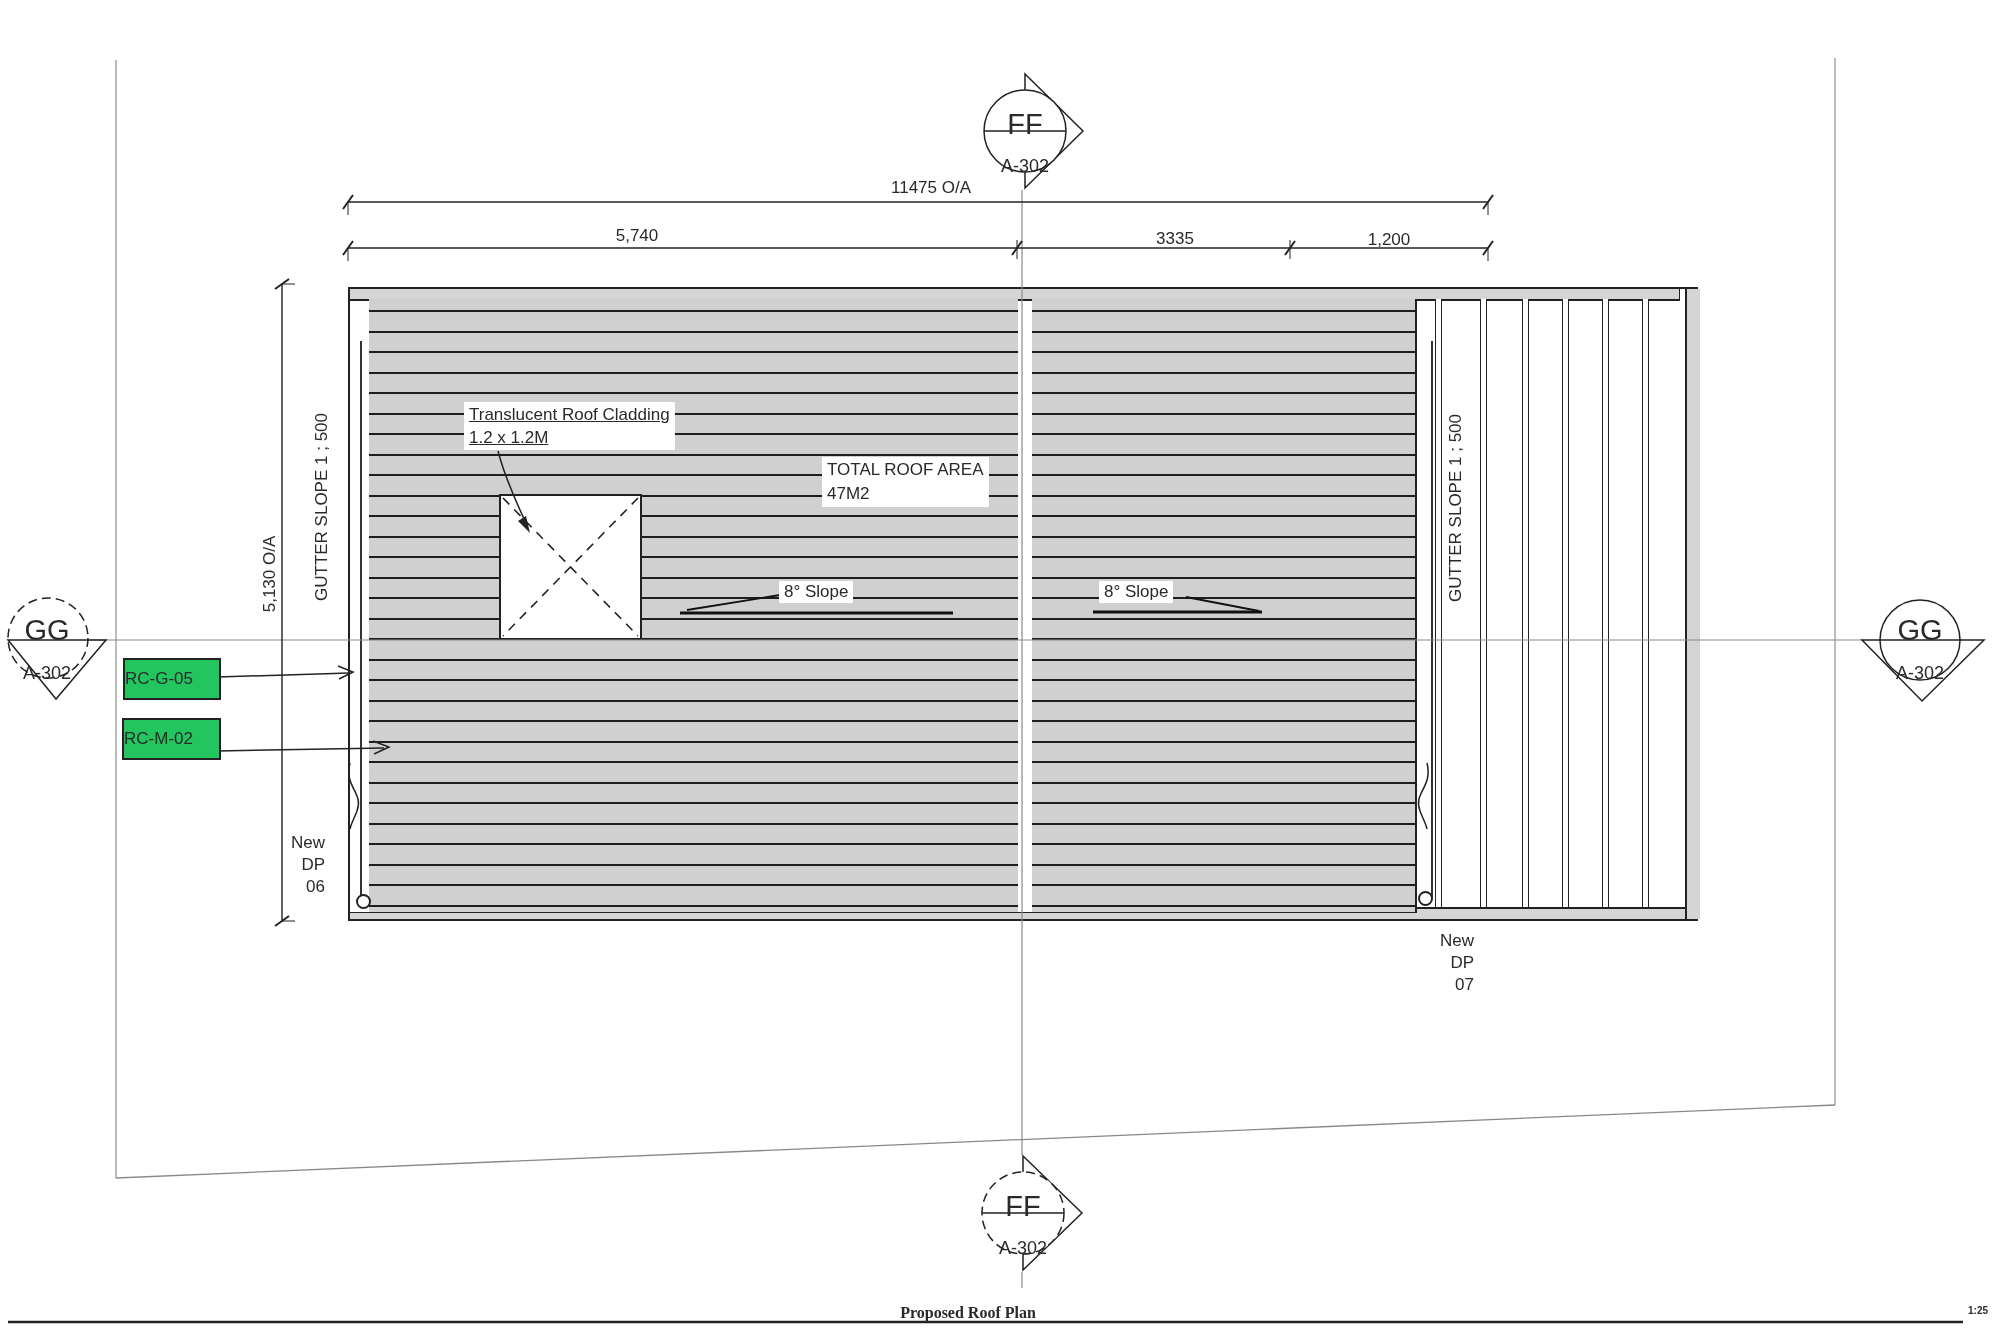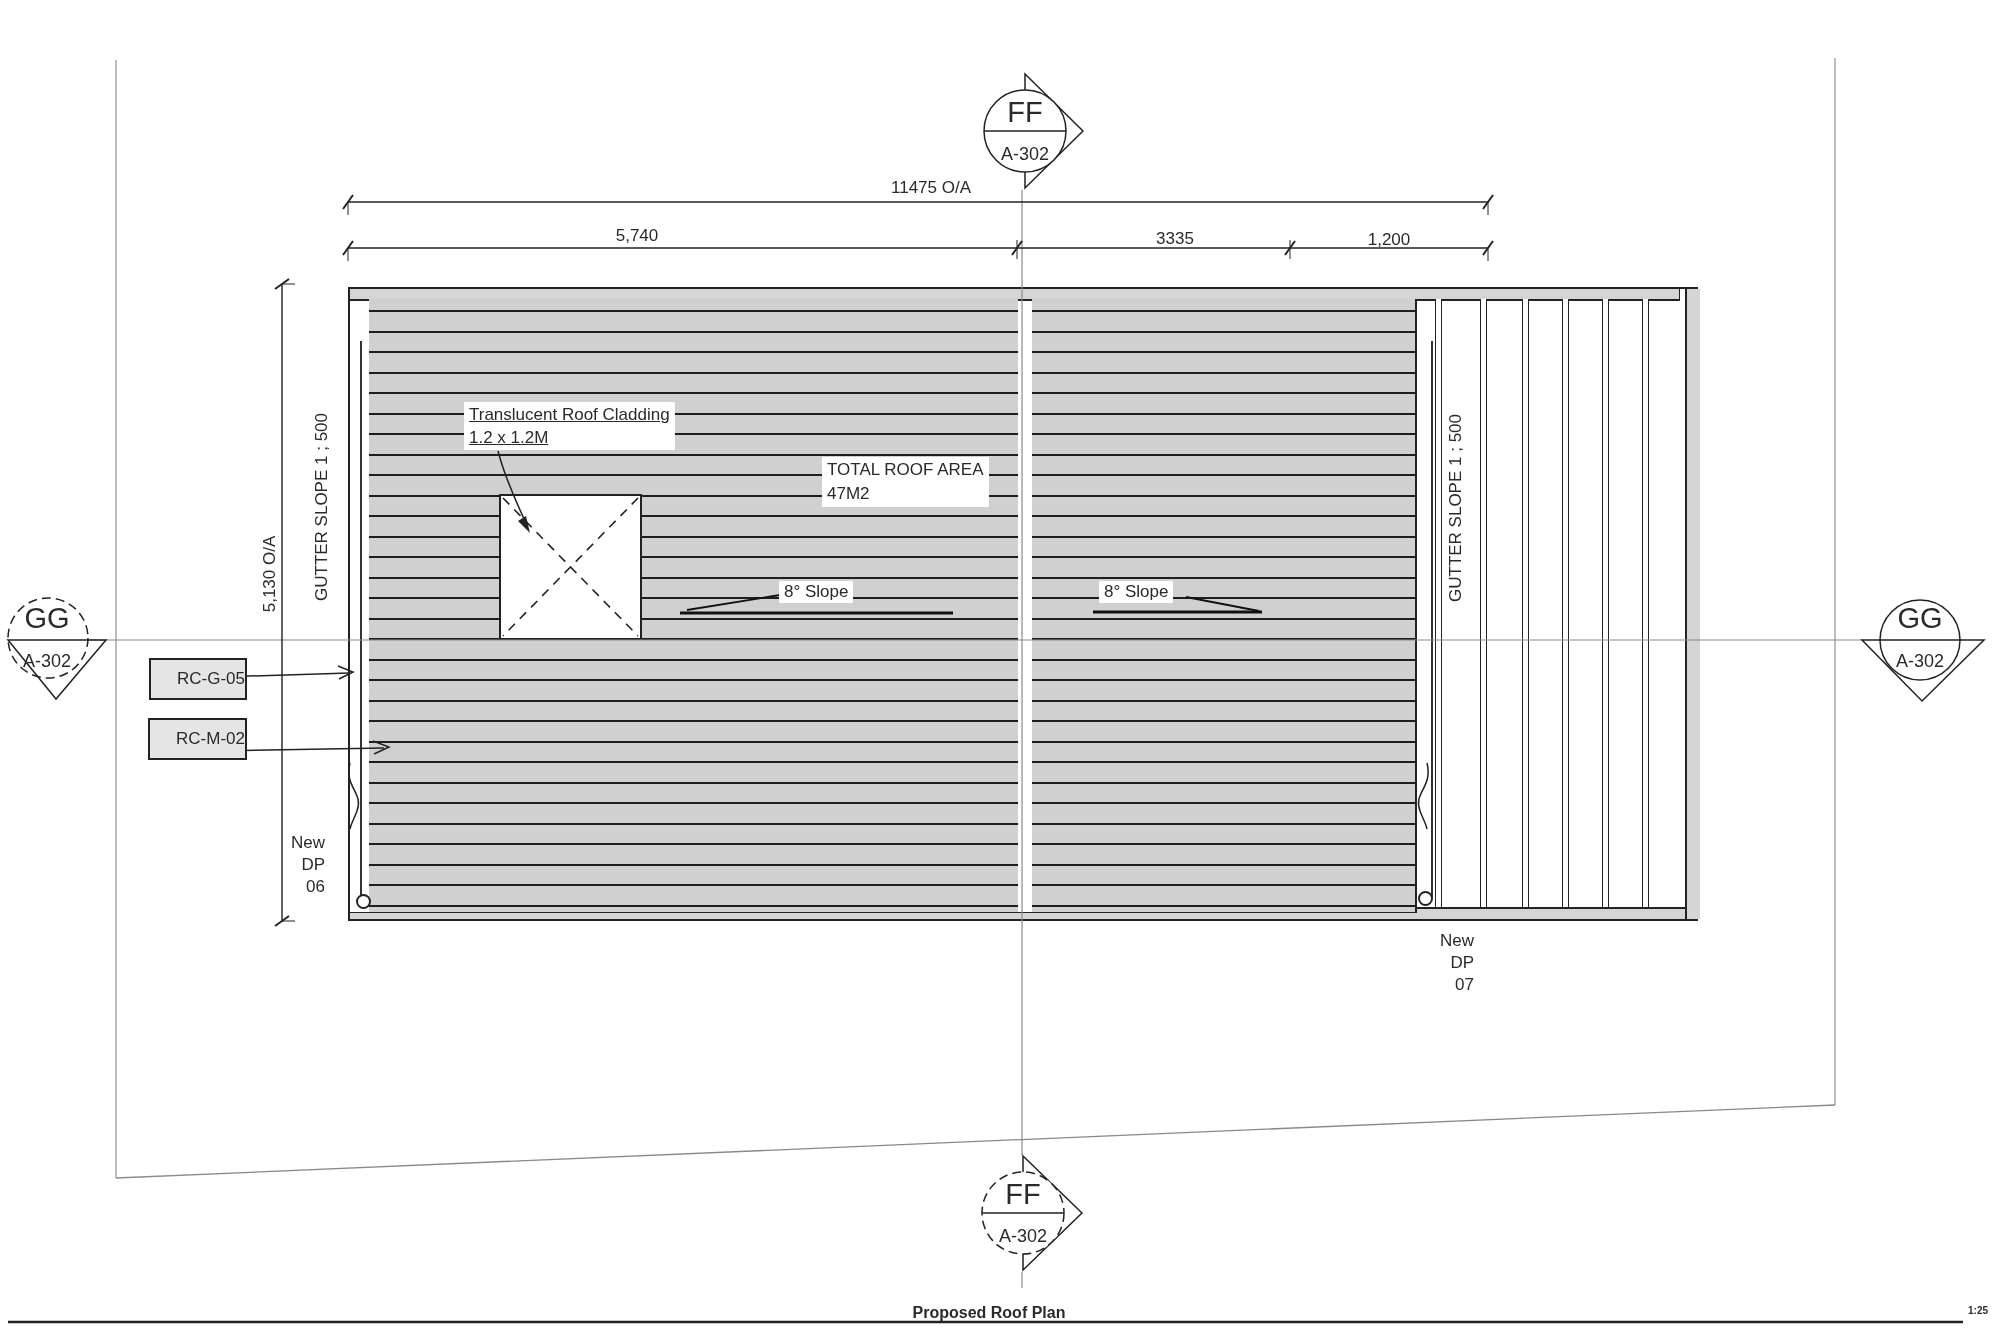--- a/index.html
+++ b/index.html
@@ -20,22 +20,22 @@
   .fascia-bottom{left:0;top:623px;width:1067px;height:7px;background:#d5d5d5;border-top:1.5px solid #222;box-sizing:border-box;}
   .dp-circle{width:15px;height:15px;border:2px solid #222;border-radius:50%;background:#fff;box-sizing:border-box;}
   #cladding-square{left:149px;top:205px;width:143px;height:146px;background:#fff;border:2px solid #222;box-sizing:border-box;}
   
   #linework{position:absolute;left:0;top:0;z-index:2;pointer-events:none;}
   
   .lbl{position:absolute;z-index:3;white-space:nowrap;font-size:17px;line-height:1.2;}
   .ctr{transform:translate(-50%,-50%);}
   .rot{transform:translate(-50%,-50%) rotate(-90deg);}
   .whitebg{background:#fff;padding:1px 5px;}
-  .boxed{border:2px solid #222;background:#e5e5e5;display:flex;align-items:center;justify-content:flex-end;z-index:3;position:absolute;margin-left:26px;}
-  .mtext{position:absolute;z-index:4;white-space:nowrap;transform:translate(-50%,-50%);}
+  .boxed{border:2px solid #222;background:#22c55e;display:flex;align-items:center;justify-content:flex-start;z-index:3;position:absolute;}
+  .mtext{position:absolute;z-index:4;white-space:nowrap;transform:translate(-50%,-50%);margin-top:12px;}
   .mref{font-size:29px;}
   .msheet{font-size:18px;}
   .multiline{line-height:22px;text-align:right;}
   #title{font-size:16px;font-weight:600;}
   #scale{font-size:10px;font-weight:600;}
 </style>
 </head>
 <body>
 
 <div id="page">
@@ -180,16 +180,16 @@
 
   <span class="mtext mref" style="left:1025px;top:112px;">FF</span>
   <span class="mtext msheet" style="left:1025px;top:154px;">A-302</span>
   <span class="mtext mref" style="left:1023px;top:1194px;">FF</span>
   <span class="mtext msheet" style="left:1023px;top:1236px;">A-302</span>
   <span class="mtext mref" style="left:47px;top:618px;">GG</span>
   <span class="mtext msheet" style="left:47px;top:661px;">A-302</span>
   <span class="mtext mref" style="left:1920px;top:618px;">GG</span>
   <span class="mtext msheet" style="left:1920px;top:661px;">A-302</span>
 
-  <span class="lbl ctr" id="title" style="left:989px;top:1313px;">Proposed Roof Plan</span>
+  <span class="lbl ctr" id="title" style="left:968px;top:1313px;font-family:Liberation Serif, serif;">Proposed Roof Plan</span>
   <span class="lbl" id="scale" style="left:1968px;top:1305px;">1:25</span>
 
 </div>
 
 </body></html>

